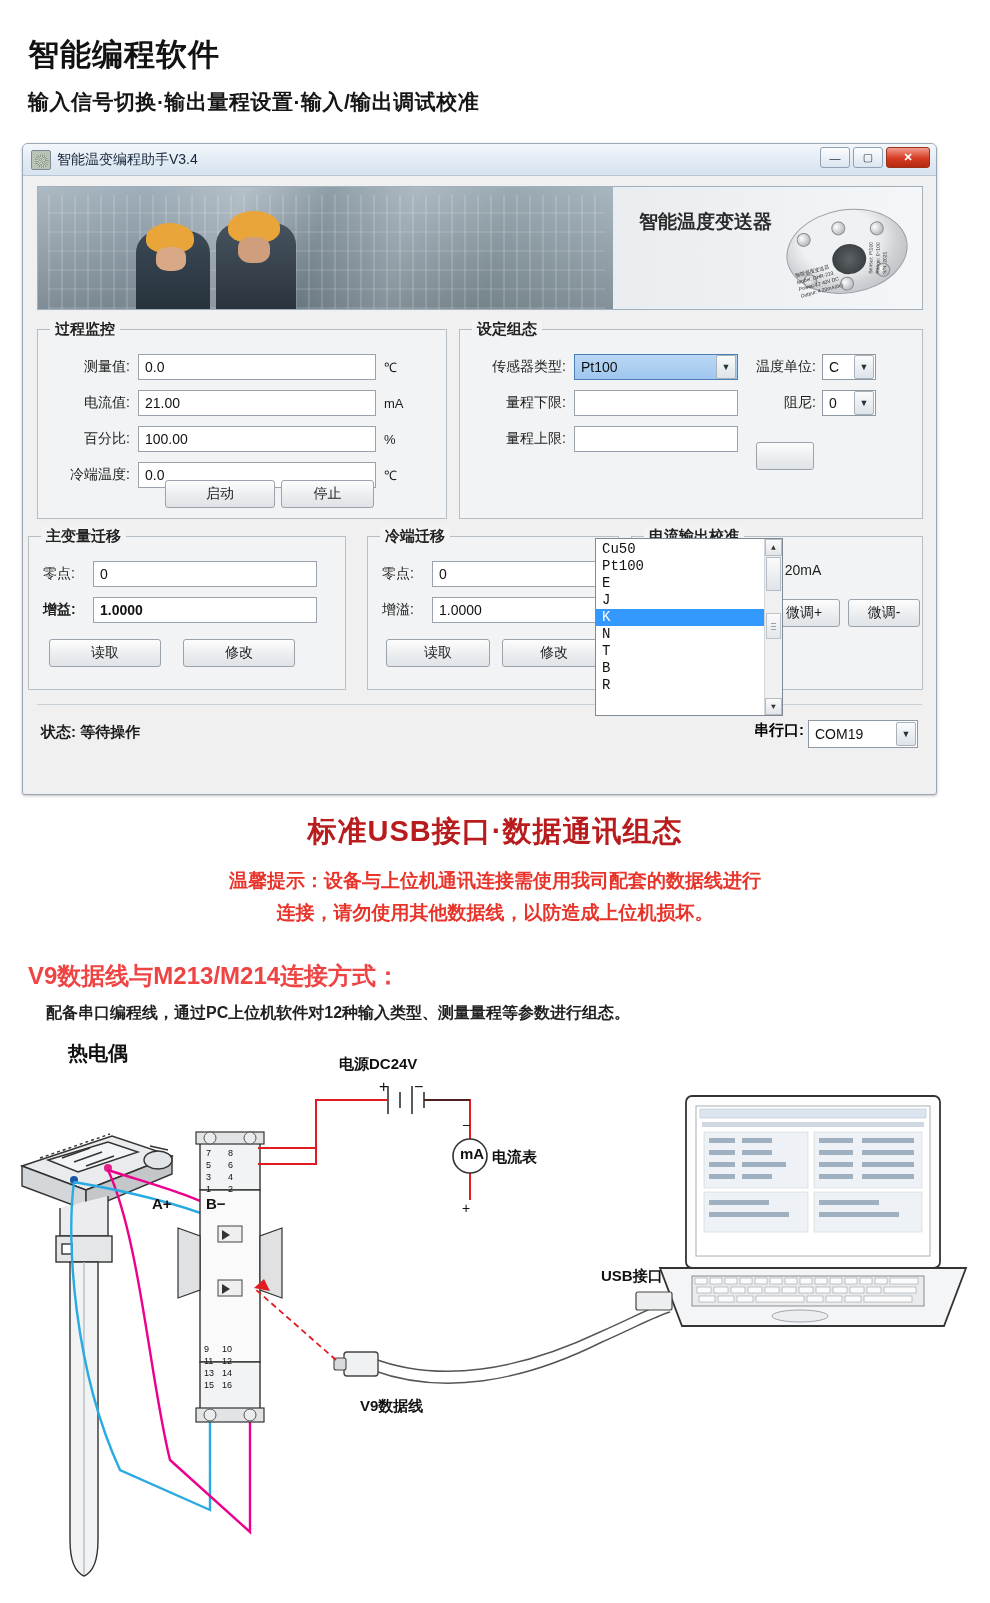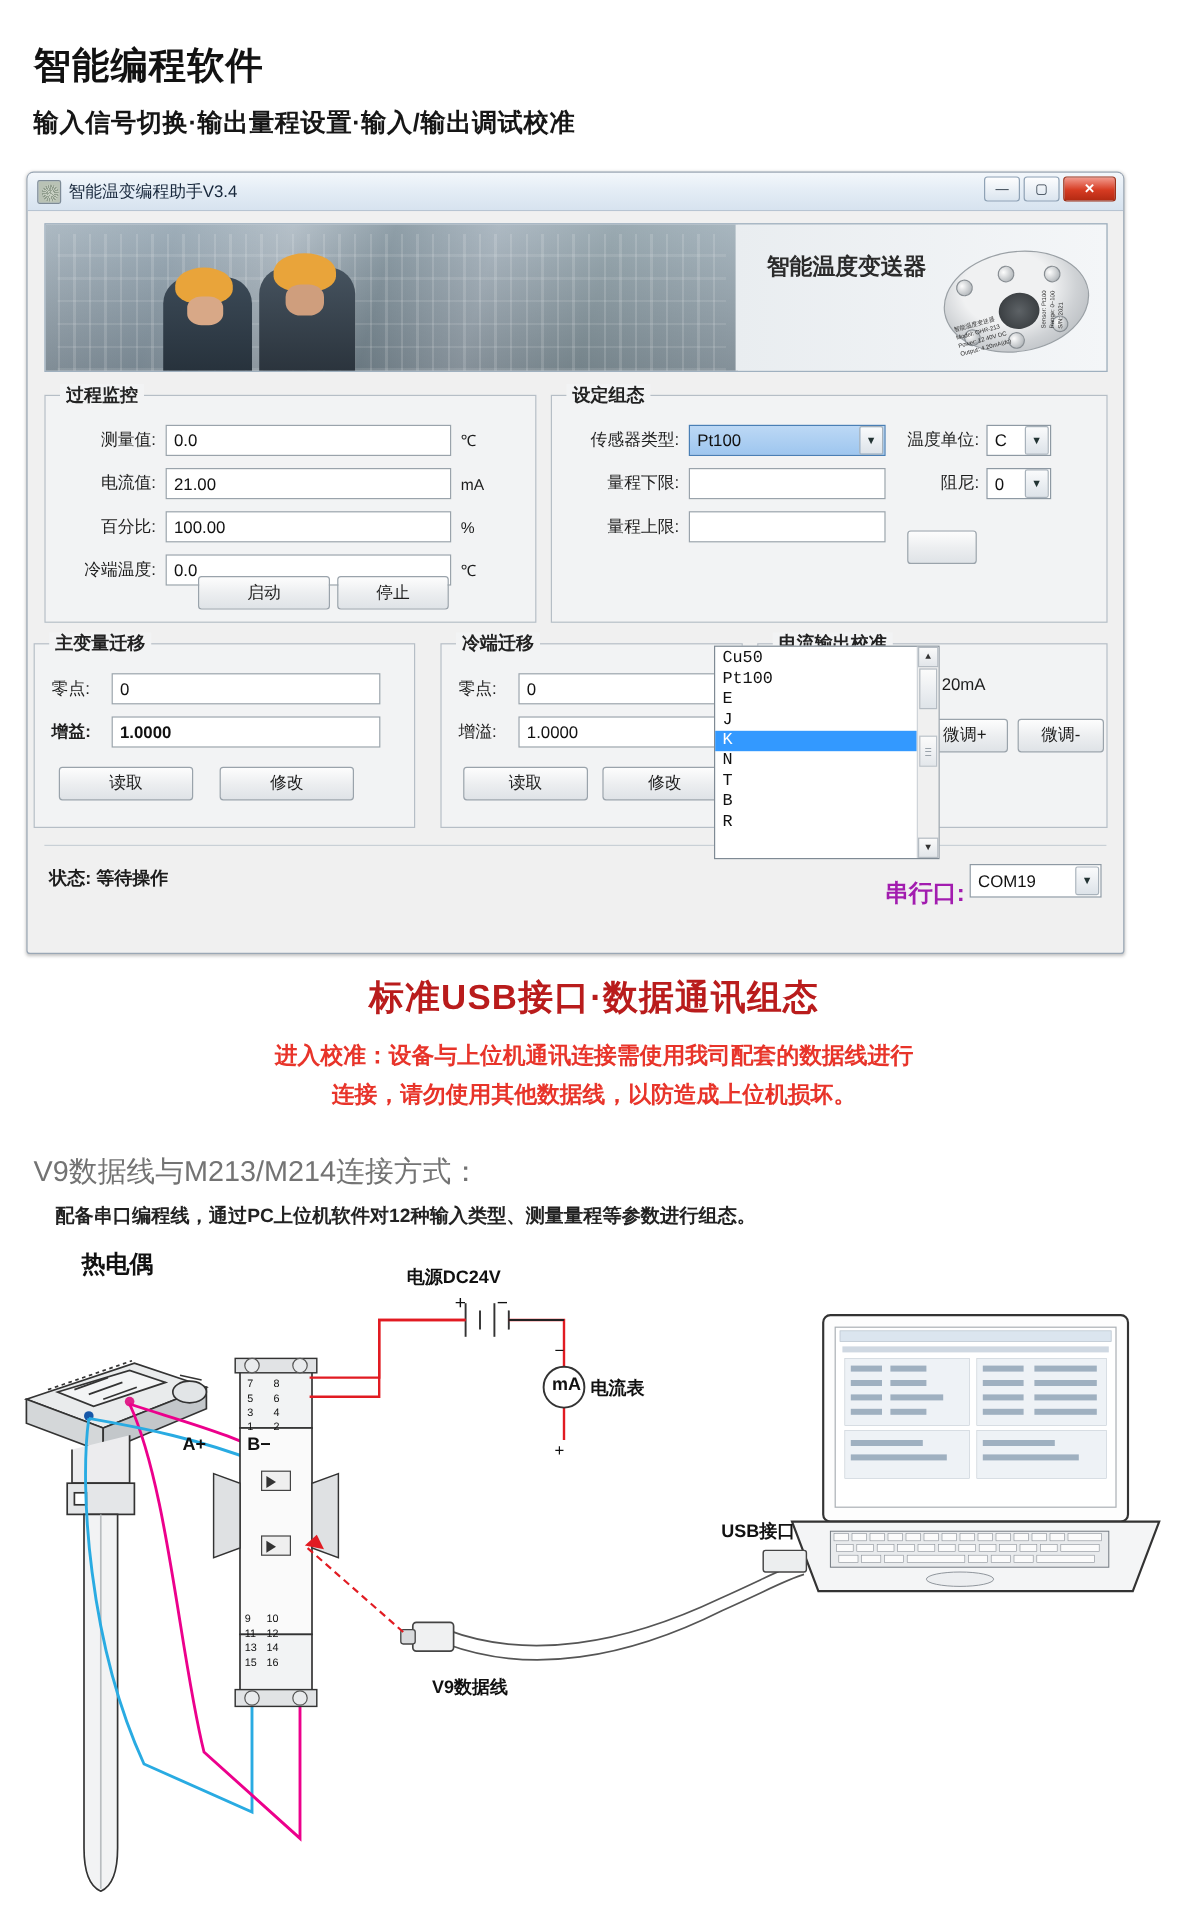--- a/index.html
+++ b/index.html
@@ -227,34 +227,34 @@
     content:""; position:absolute; left:3px; top:3px; width:5px; height:5px;
     border-radius:50%; background:#1b63b5;
   }
 
   
   .statusbar{
     position:absolute; left:14px; right:14px; top:560px; height:54px;
     border-top:1px solid #c9d0d6;
   }
   .status-text{ position:absolute; left:4px; top:18px; font-size:15px; font-weight:bold; color:#1c1c1c; }
-  .port-label{ position:absolute; right:118px; top:26px; font-size:20px; font-weight:bold; color:#a21caf; }
+  .port-label{ position:absolute; right:118px; top:16px; font-size:15px; font-weight:bold; color:#000000; }
 
   
   .sec-title{
     position:absolute; left:0; right:0; top:812px; text-align:center;
     font-size:29px; font-weight:bold; letter-spacing:1px; color:#b91c1c;
   }
   .tip{
     position:absolute; left:0; right:0; top:865px; text-align:center;
     font-size:19px; font-weight:bold; color:#e8342a; line-height:32px;
   }
   .sec-title2{
     position:absolute; left:28px; top:960px;
-    font-size:24px; font-weight:normal; color:#737373;
+    font-size:24px; font-weight:bold; color:#ef4444;
   }
   .sec-desc{
     position:absolute; left:46px; top:1003px;
     font-size:16px; font-weight:bold; color:#222;
   }
 
   
   .diagram{ position:absolute; left:0; top:1040px; width:990px; height:563px; }
   .dlabel{ position:absolute; font-size:14px; color:#111; }
   .dlabel.b{ font-weight:bold; }
@@ -452,21 +452,21 @@
       <div class="port-label">串行口:</div>
       <div class="combo" style="position:absolute; right:4px; top:15px; width:110px; height:28px;">
         <span>COM19</span>
         <span class="arrow">▼</span>
       </div>
     </div>
   </div>
 
   <div class="sec-title">标准USB接口·数据通讯组态</div>
   <div class="tip">
-    <div>进入校准：设备与上位机通讯连接需使用我司配套的数据线进行</div>
+    <div>温馨提示：设备与上位机通讯连接需使用我司配套的数据线进行</div>
     <div>连接，请勿使用其他数据线，以防造成上位机损坏。</div>
   </div>
   <div class="sec-title2">V9数据线与M213/M214连接方式：</div>
   <div class="sec-desc">配备串口编程线，通过PC上位机软件对12种输入类型、测量量程等参数进行组态。</div>
 
   <div class="diagram">
     <svg width="990" height="563" viewBox="0 0 990 563">
 
       <g stroke="#333" fill="none" stroke-width="1.4">
 

